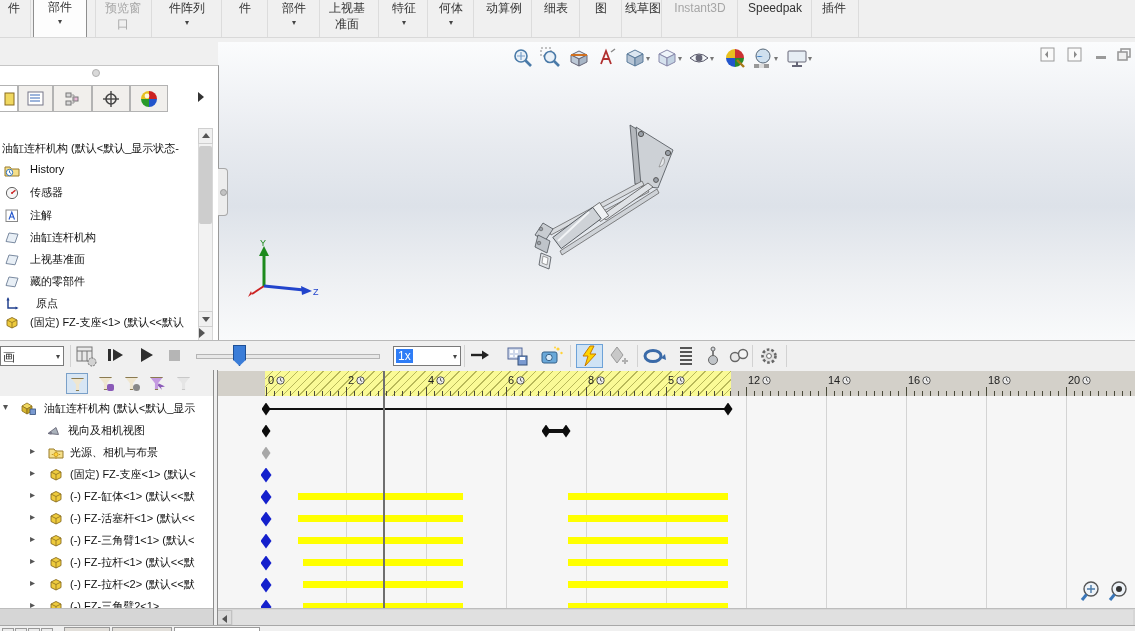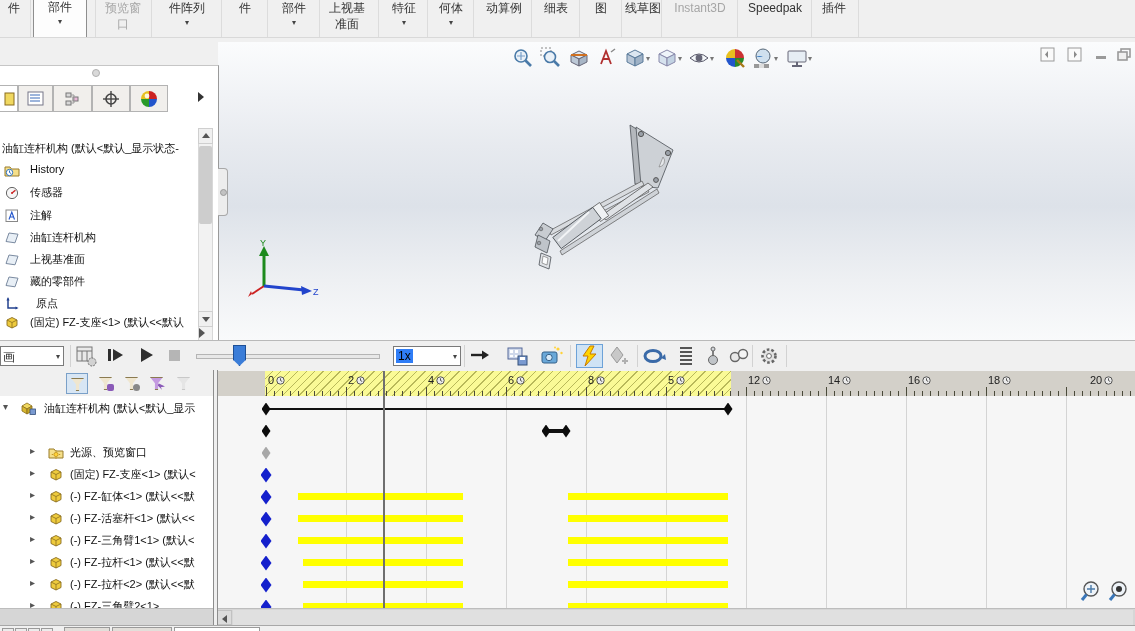--- a/index.html
+++ b/index.html
@@ -46,21 +46,21 @@
      border-radius:0 4px 4px 0;z-index:4;}
   #splittab .dot{position:absolute;left:2px;top:20px;width:5px;height:5px;border-radius:50%;background:#c2c2c2;border:1px solid #9a9a9a;}
   #paneldot{position:absolute;left:92px;top:3px;width:6px;height:6px;border-radius:50%;background:#d9d9d9;border:1px solid #b0b0b0;}
   
   #motionbar{position:absolute;left:0;top:340px;width:1135px;height:30px;background:#f0f0f0;border-top:1px solid #b9b9b9;z-index:3;}
   .mbtn{position:absolute;top:3px;width:26px;height:24px;}
   .msep{position:absolute;top:4px;width:1px;height:22px;background:#d2d2d2;}
   .mcombo{position:absolute;top:5px;height:20px;background:#fff;border:1px solid #7a7a7a;box-sizing:border-box;font-size:12px;}
   .mcombo .val{position:absolute;left:2px;top:2px;}
   .mcombo .caret{position:absolute;right:3px;top:5px;font-size:8px;color:#444;}
-  .mcombo .sel{background:#2f7df6;color:#000000;padding:0 2px;}
+  .mcombo .sel{background:#2f7df6;color:#ffffff;padding:0 2px;}
   #sliderTrack{position:absolute;left:196px;top:13px;width:182px;height:3px;background:#e8e8e8;border:1px solid #b5b5b5;}
   #sliderThumb{position:absolute;left:233px;top:4px;width:11px;height:19px;background:#3b7dd8;border:1px solid #1d4f96;
      clip-path:polygon(0 0,100% 0,100% 70%,50% 100%,0 70%);}
   .mbtn.pressed{background:#cfe3f5;border:1px solid #6da2d8;box-sizing:border-box;}
   
   #mmfilter{position:absolute;left:0;top:370px;width:214px;height:26px;background:#f0f0f0;border-top:1px solid #c2c2c2;z-index:2;}
   .fbtn{position:absolute;top:2px;width:22px;height:21px;}
   .fbtn.pressed{background:#d8e6f4;border:1px solid #7aa0c8;box-sizing:border-box;}
   .funnel{position:absolute;left:4px;top:4px;width:13px;height:13px;background:#efe6cf;border:1px solid #8a7a50;box-sizing:border-box;
      clip-path:polygon(0 0,100% 0,62% 48%,62% 100%,38% 100%,38% 48%);}
@@ -753,21 +753,21 @@
       </div>
       <div class="rlabel" style="left: 772px;">
         <span>18</span>
         <span>
           <svg width="9" height="9">
             <circle cx="4.5" cy="4.5" r="3.7" fill="#ececec" stroke="#555"></circle>
             <path d="M4.5 2.3 V4.5 L6.2 5.5" fill="none" stroke="#555"></path>
           </svg>
         </span>
       </div>
-      <div class="rlabel" style="left: 852px; margin-left: 22px;">
+      <div class="rlabel" style="left: 852px;">
         <span>20</span>
         <span>
           <svg width="9" height="9">
             <circle cx="4.5" cy="4.5" r="3.7" fill="#ececec" stroke="#555"></circle>
             <path d="M4.5 2.3 V4.5 L6.2 5.5" fill="none" stroke="#555"></path>
           </svg>
         </span>
       </div>
     </div>
   <div id="keys">
@@ -817,30 +817,39 @@
         <span class="ticon" style="left: 20px;">
           <svg width="16" height="16">
             <path d="M2 5 L7 2 L12 5 L7 8 Z" fill="#f0d860" stroke="#8a6d1f" stroke-width=".8"></path>
             <path d="M2 5 V10 L7 13 V8 Z" fill="#d8b830" stroke="#8a6d1f" stroke-width=".8"></path>
             <path d="M12 5 V10 L7 13 V8 Z" fill="#c8a820" stroke="#8a6d1f" stroke-width=".8"></path>
             <rect x="10" y="8" width="5.5" height="5.5" fill="#7a9ad0" stroke="#35507a" stroke-width=".8"></rect>
           </svg>
         </span>
         <span class="tlab" style="left: 44px;">油缸连杆机构 (默认&lt;默认_显示</span>
       </div>
+      <div class="trow" style="top: 24px;">
+        <span class="ticon" style="left: 46px;">
+          <svg width="16" height="16">
+            <path d="M2 10.5 L10 4.5 L12.5 11.5 Z" fill="#aab2bb" stroke="#667" stroke-width=".9"></path>
+            <circle cx="4.5" cy="10" r="1.6" fill="#778"></circle>
+          </svg>
+        </span>
+        <span class="tlab" style="left: 68px;">视向及相机视图</span>
+      </div>
       <div class="trow" style="top: 46px;">
         <span class="texp" style="left: 30px;">▸</span>
         <span class="ticon" style="left: 48px;">
           <svg width="16" height="16">
             <path d="M1 4 L6 4 L7.5 6 L15 6 L15 13 L1 13 Z" fill="#f5df8a" stroke="#9a7d2a"></path>
             <circle cx="8" cy="9.5" r="2.1" fill="#ffd23a" stroke="#b8860b" stroke-width=".7"></circle>
             <path d="M8 6.3 v-1 M8 12.7 v1 M4.8 9.5 h-1 M11.2 9.5 h1" stroke="#b8860b"></path>
           </svg>
         </span>
-        <span class="tlab" style="left: 70px;">光源、预览窗口</span>
+        <span class="tlab" style="left: 70px;">光源、相机与布景</span>
       </div>
       <div class="trow" style="top: 68px;">
         <span class="texp" style="left: 30px;">▸</span>
         <span class="ticon" style="left: 48px;">
           <svg width="16" height="16">
             <path d="M3 10.5 L3 5 L8 2.5 L13 5 L13 10.5 L8 13 Z" fill="#eecb3d" stroke="#8a6d1f" stroke-width=".9"></path>
             <path d="M3 5 L8 7.5 L13 5 M8 7.5 V13" fill="none" stroke="#8a6d1f" stroke-width=".8"></path>
           </svg>
         </span>
         <span class="tlab" style="left: 70px;">(固定) FZ-支座&lt;1&gt; (默认&lt;</span>

